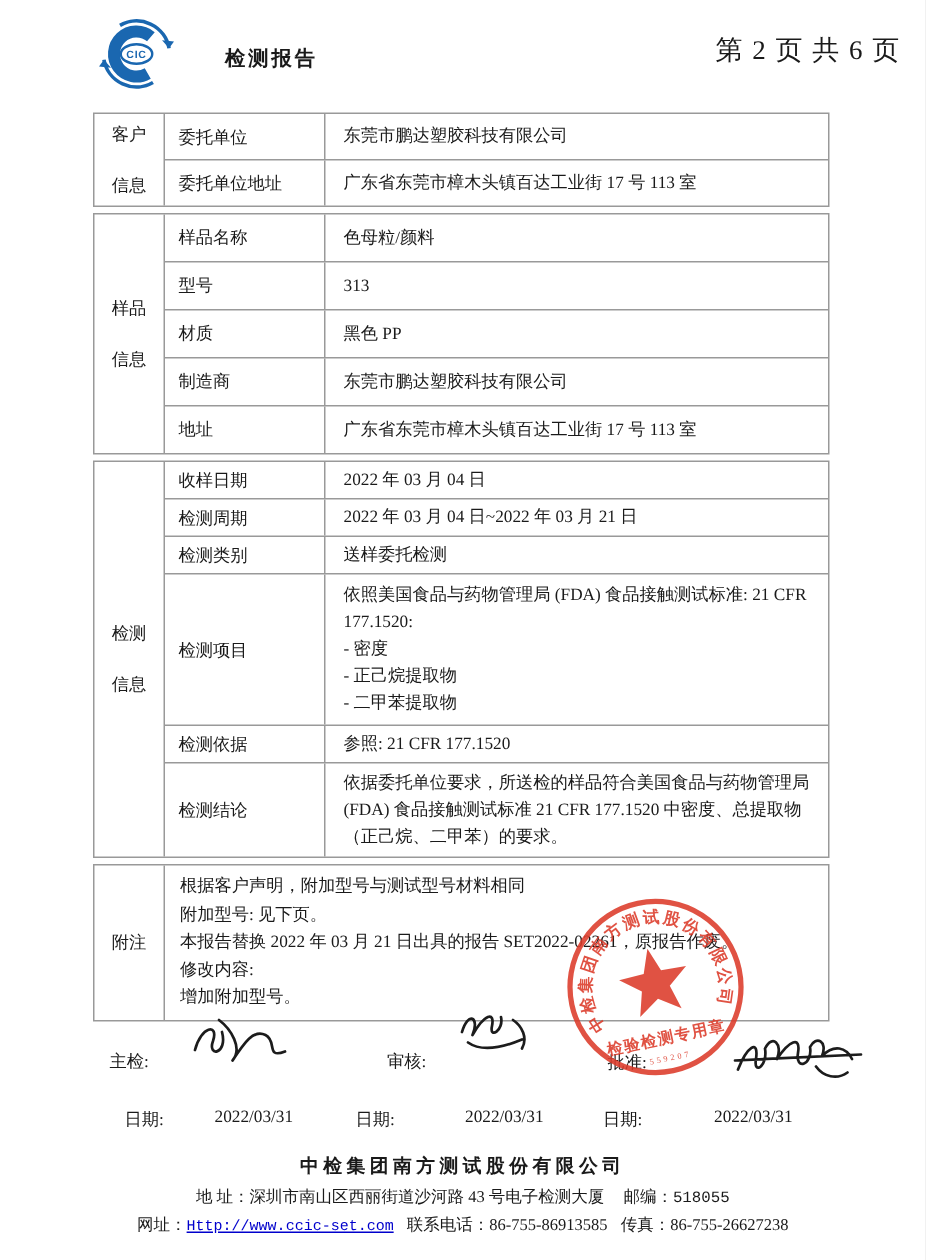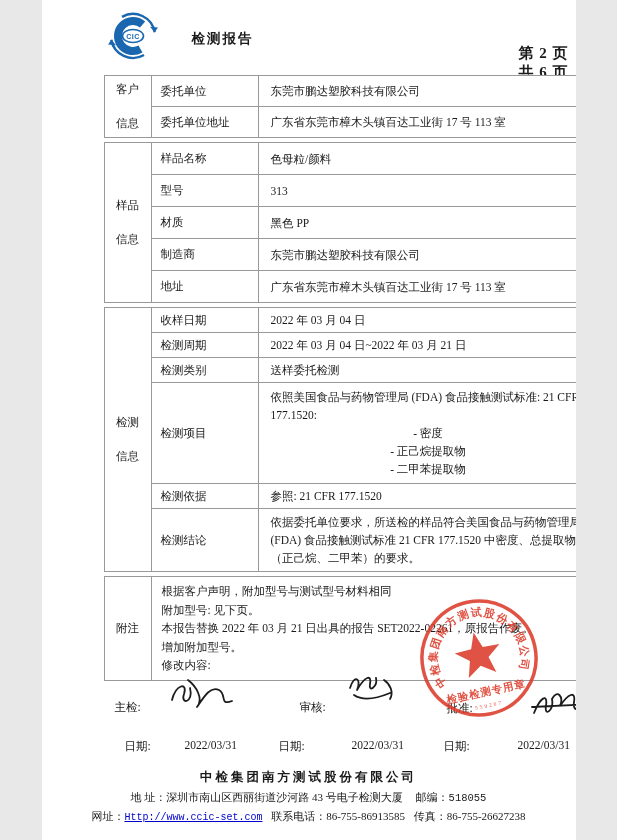--- a/index.html
+++ b/index.html
@@ -1,40 +1,39 @@
 <!DOCTYPE html>
 <html><head>
 <meta charset="utf-8">
 <style>
   html,body{margin:0;padding:0;background:#e8e8e8;}
   .page{
-    position:relative;width:499px;height:840px;background:#ffffff;
+    position:relative;width:617px;height:840px;background:#ffffff;
     margin:0 auto;overflow:hidden;
     font-family:"Liberation Serif","DejaVu Serif",serif;
     color:#1a1a1a;
-    padding-left:35px;
   }
   
   .hdr-logo{position:absolute;left:62px;top:12px;}
   .hdr-title{position:absolute;left:150px;top:30px;font-size:13.5px;font-weight:bold;letter-spacing:2px;}
   .hdr-no{position:absolute;left:237px;top:31px;font-size:12.5px;font-weight:bold;}
-  .hdr-page{position:absolute;left:477px;top:44px;font-size:15px;font-weight:bold;letter-spacing:1px;}
+  .hdr-page{position:absolute;left:477px;top:21px;font-size:18px;font-weight:normal;letter-spacing:1px;}
   
   .tables{position:absolute;left:62px;top:75px;width:491px;}
   .tbl{display:flex;border:1px solid #999;background:#fff;}
   .tbl + .tbl{margin-top:4px;}
   .seccol{width:46px;min-width:46px;border-right:1px solid #999;display:flex;flex-direction:column;
           justify-content:center;align-items:center;gap:19px;font-size:11.5px;}
   .rows{flex:1;display:flex;flex-direction:column;}
   .row{display:flex;border-bottom:1px solid #999;}
   .row:last-child{border-bottom:none;}
   .lbl{width:97px;min-width:97px;border-right:1px solid #999;padding-left:9px;
        display:flex;align-items:center;font-size:11.5px;}
   .val{flex:1;padding:2px 8px 2px 12px;display:flex;align-items:center;font-size:11.5px;line-height:18px;}
-  .val.multi{flex-direction:column;align-items:center;justify-content:center;padding:5px 8px 5px 12px;}
+  .val.multi{flex-direction:column;align-items:flex-start;justify-content:center;padding:5px 8px 5px 12px;}
   .val.block{display:block;padding-top:4px;padding-bottom:4px;}
   .tbl.customer .row{min-height:30px;}
   .tbl.sample .row{min-height:31px;}
   .tbl.test .row.s{min-height:24px;}
   .notes-body{flex:1;padding:5px 10px 5px 10px;font-size:11.5px;line-height:18.5px;}
   .notes-body div{white-space:pre-wrap;}
   
   .sig-label,.date-label,.date-value{position:absolute;font-size:11.5px;}
   .sig-svg{position:absolute;z-index:6;}
   .approver-label{z-index:4;}
@@ -158,22 +157,22 @@
     </section>
 
     <section class="tbl notes">
       <div class="seccol">
         <span>附注</span>
       </div>
       <div class="notes-body">
         <div>根据客户声明，附加型号与测试型号材料相同</div>
         <div>附加型号: 见下页。</div>
         <div>本报告替换 2022 年 03 月 21 日出具的报告 SET2022-02261，原报告作废。</div>
+        <div>修改内容:</div>
         <div>增加附加型号。</div>
-        <div>修改内容:</div>
       </div>
     </section>
   </main>
 
   <svg class="seal" width="150" height="150" viewBox="0 0 150 150">
     <g transform="rotate(-12 75 75)">
       <circle cx="75" cy="75" r="57" fill="none" stroke="#dc3b2a" stroke-width="3.5"></circle>
       <g id="seal-ring">
           <text x="31.774139443848213" y="90.73292659298076" transform="rotate(-110 31.774139443848213 90.73292659298076)" class="ring-ch">中</text>
           <text x="29.066314954049474" y="77.46912496634359" transform="rotate(-93.07692307692307 29.066314954049474 77.46912496634359)" class="ring-ch">检</text>

